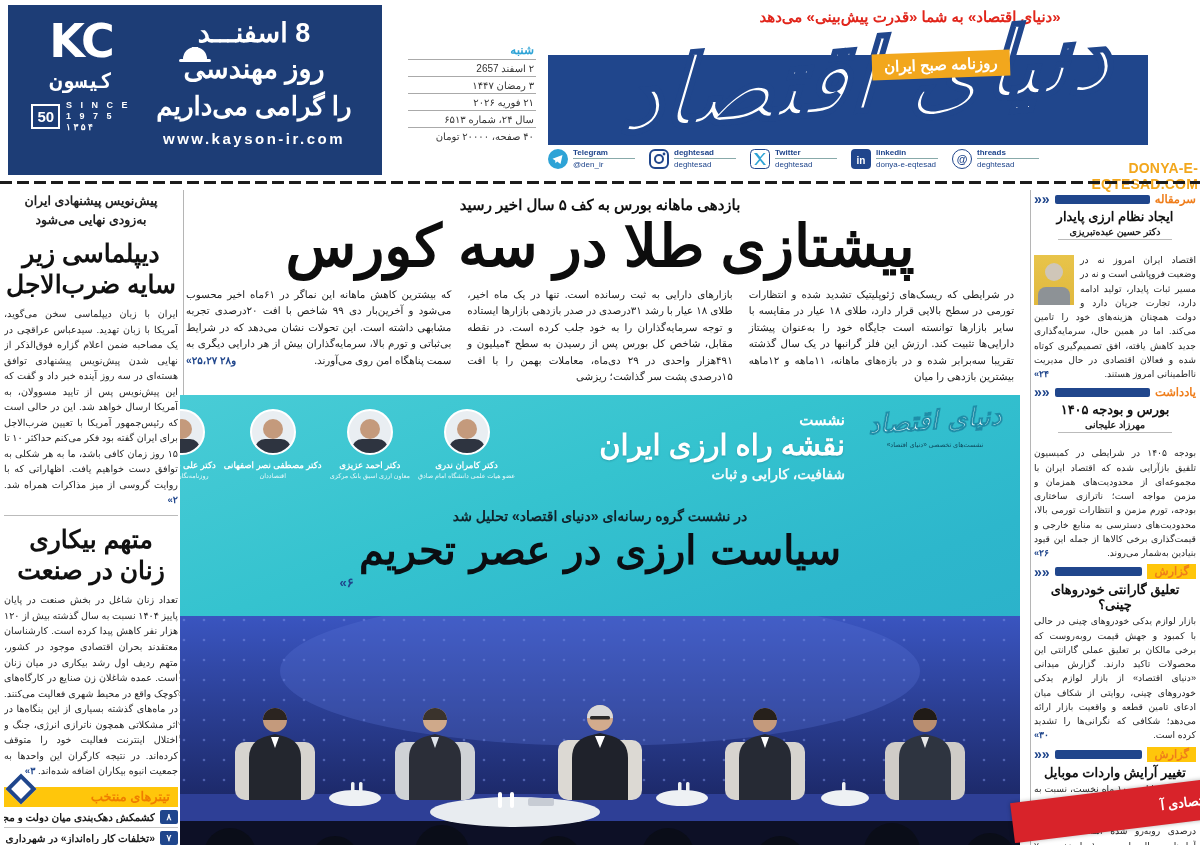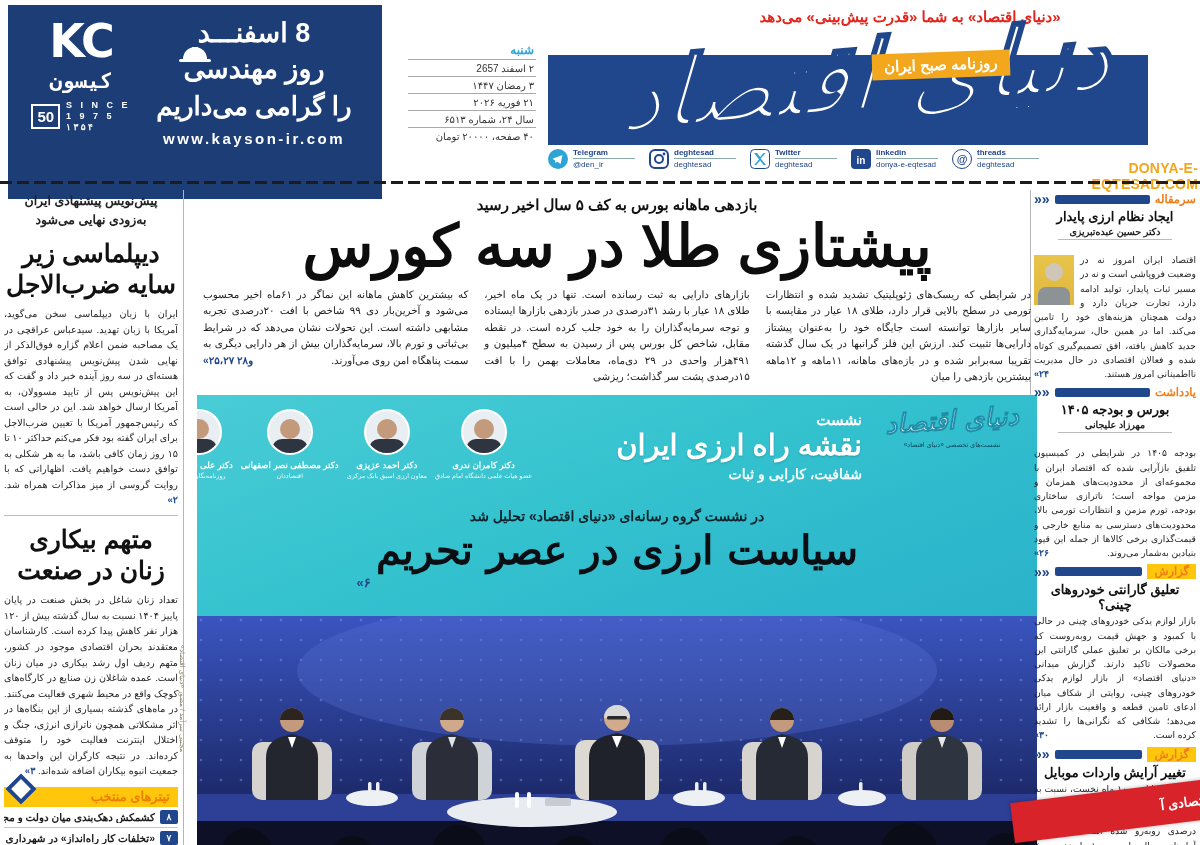--- a/index.html
+++ b/index.html
@@ -27,21 +27,21 @@
   .soc { display:flex; direction:ltr; gap:5px; align-items:center; }
   .soc .txt { font-size:8px; color:#20468c; text-align:left; min-width:62px; }
   .soc .txt .n { font-weight:bold; border-bottom:1px solid #8aa; padding-bottom:1px; }
   .soc .txt .h { padding-top:1px; }
   .site { position:absolute; top:160px; left:1058px; width:140px; color:#f2a71d; font-weight:900;
           font-size:14px; direction:ltr; text-align:right; letter-spacing:0.2px; }
   .divider { position:absolute; top:181px; left:0; width:1200px; height:3px;
              background:repeating-linear-gradient(90deg,#1c1c1c 0 12px,transparent 12px 17px); }
 
   
-  .kayson { position:absolute; top:5px; left:8px; width:374px; height:194px; background:#1d3d76;
+  .kayson { position:absolute; top:5px; left:8px; width:374px; height:170px; background:#1d3d76;
             color:#fff; display:flex; flex-direction:row-reverse; padding:10px 14px; }
   .kayson .logo-col { width:118px; text-align:center; position:relative; }
   .kayson .kc { font-size:46px; font-weight:900; letter-spacing:-2px; line-height:52px;
                 font-family:"DejaVu Sans", sans-serif; }
   .kayson .fa-brand { font-size:21px; font-weight:bold; margin-top:2px;font-family:Liberation Mono, monospace; }
   .kayson .since { display:flex; direction:ltr; gap:6px; justify-content:center; margin-top:6px; align-items:center;}
   .kayson .b50 { border:2px solid #fff; font-size:15px; font-weight:900; padding:2px 4px; }
   .kayson .since .lines { font-size:9px; letter-spacing:3px; text-align:left; line-height:11px; font-weight:bold;}
   .kayson .txt-col { flex:1; text-align:center; position:relative; padding-top:2px; }
   .kayson .l1 { font-size:27px; font-weight:900; }
@@ -66,21 +66,21 @@
   .th-diamond { position:absolute; left:6px; top:-9px; width:22px; height:22px; background:#fff;
                 border:4px solid #20468c; transform:rotate(45deg); }
   .th-row { display:flex; align-items:center; gap:5px; padding:3px 0; border-bottom:1px solid #c6c6c6; }
   .th-num { min-width:18px; height:14px; background:#20468c; color:#fff; font-size:9px; font-weight:bold;
             display:flex; align-items:center; justify-content:center; border-radius:2px; }
   .th-label { font-size:10.4px; font-weight:bold; color:#1c1c1c; white-space:nowrap; overflow:hidden; }
 
   .vcredit { position:absolute; left:178px; top:645px; writing-mode:vertical-rl; font-size:7px; color:#8a7f6a; }
 
   
-  .center { position:absolute; top:190px; left:197px; width:840px; height:655px; }
+  .center { position:absolute; top:190px; left:180px; width:840px; height:655px; }
   .lead-kicker { text-align:center; font-size:15px; font-weight:bold; color:#111; margin-top:6px; }
   .lead-head { text-align:center; font-size:58px; font-weight:900; color:#0d0d0d; line-height:1.05;
                margin:2px 0 10px; letter-spacing:-1px; }
   .lead-cols { display:flex; gap:16px; padding:0 6px; }
   .lead-cols .c { flex:1; font-size:10.3px; line-height:1.6; text-align:justify; color:#1a1a1a; }
   .lead-cols .pref { display:inline-block; float:left; }
 
   
   .photo { position:relative; margin-top:9px; height:473px; overflow:hidden;
            background:linear-gradient(160deg,#49ccd6 0%, #35c3cf 30%, #2db7cc 55%, #27a7c6 100%); }

